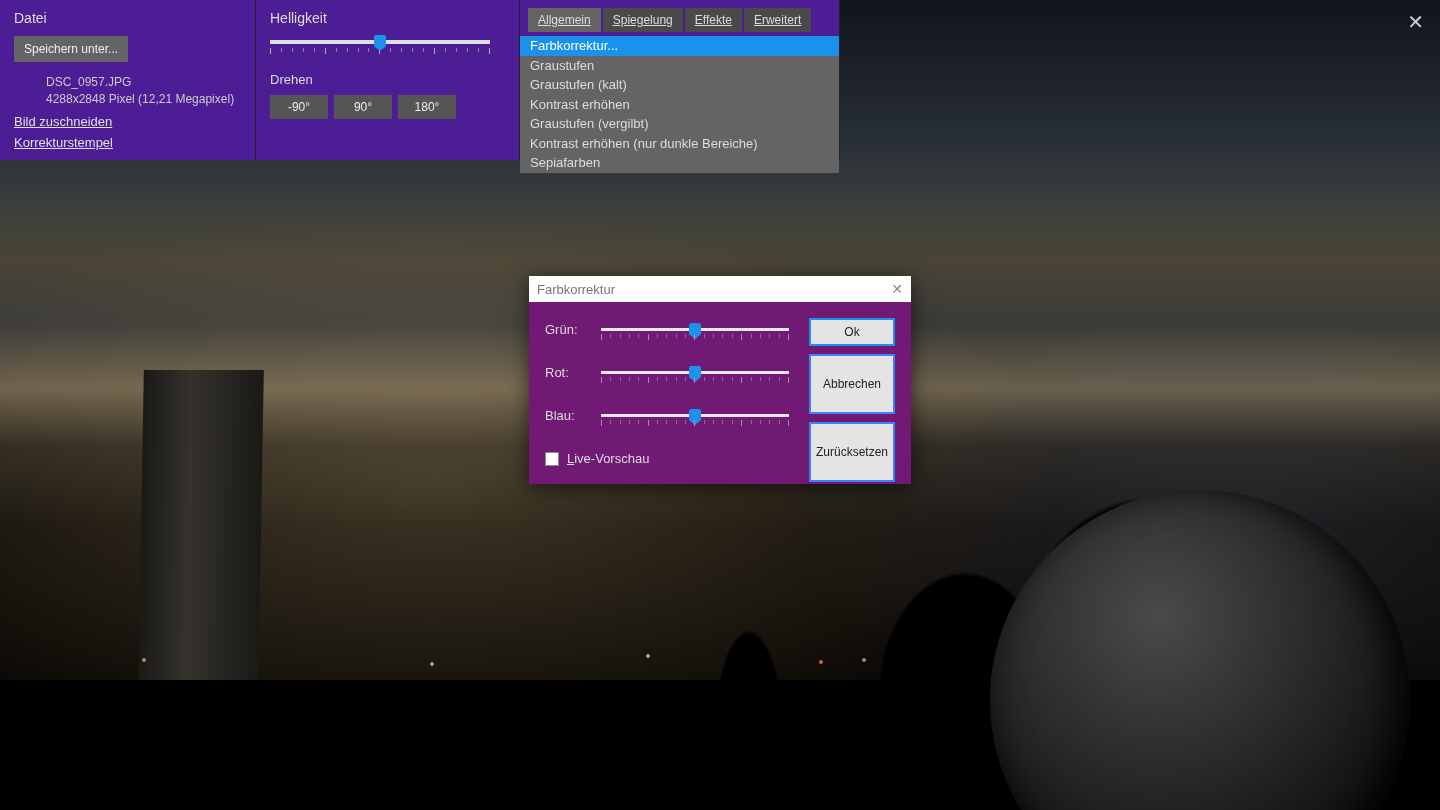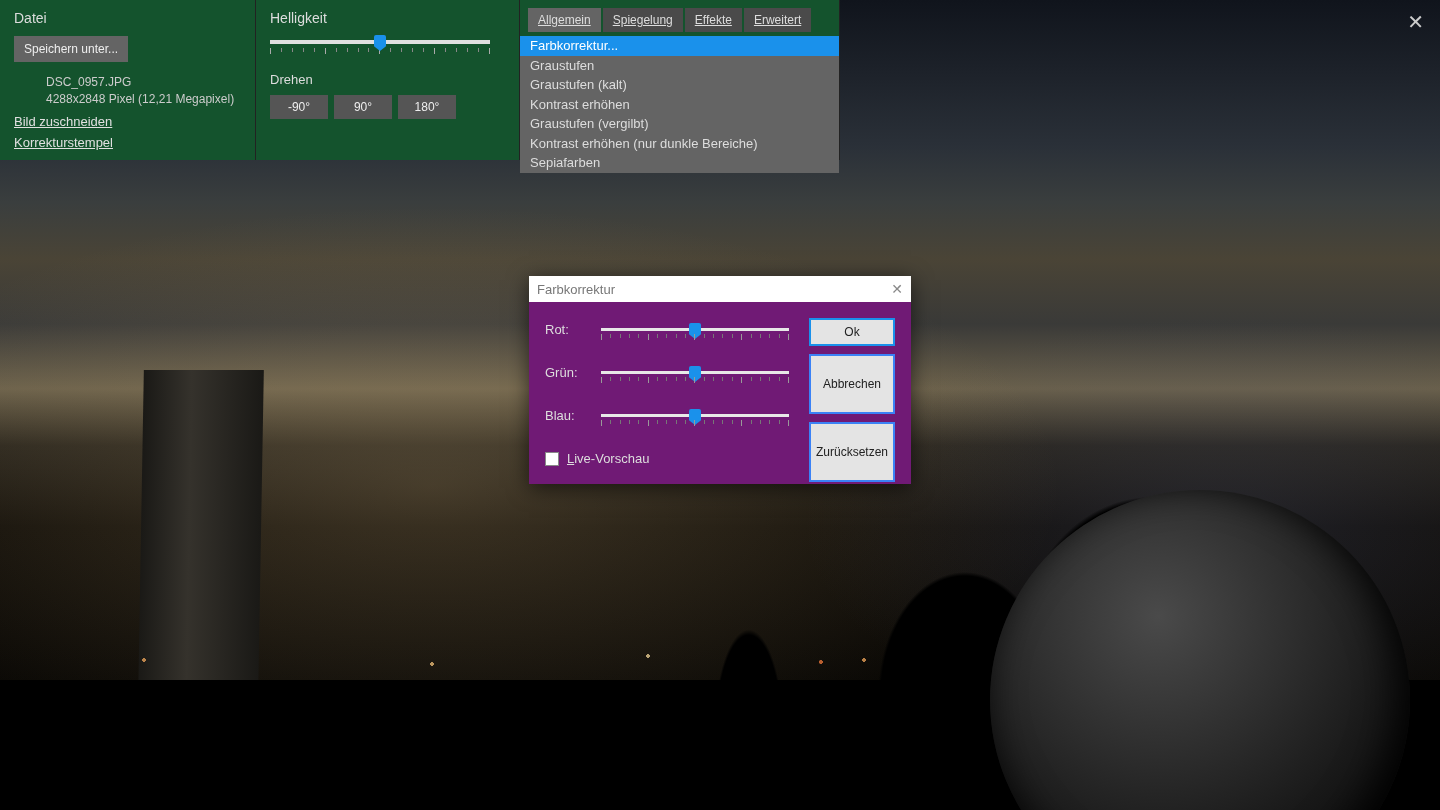--- a/index.html
+++ b/index.html
@@ -62,21 +62,21 @@
   
   .top-bar {
     position: absolute;
     top: 0; left: 0; right: 0;
     height: 160px;
     display: flex;
     background: transparent;
     z-index: 5;
   }
   .panel {
-    background: #14532d;
+    background: #4c1d95;
     height: 160px;
     border-right: 1px solid #222;
     padding: 10px 14px 8px;
     position: relative;
   }
   .panel-file { width: 256px; }
   .panel-bright { width: 264px; }
   .panel-filters { width: 320px; padding:0; }
 
   .close-app {
@@ -277,21 +277,21 @@
     <span class="dlg-close">✕</span>
   </div>
   <div class="dlg-body">
     <div class="dlg-buttons">
       <button class="dlg-btn primary">Ok</button>
       <button class="dlg-btn">Abbrechen</button>
       <button class="dlg-btn">Zurücksetzen</button>
     </div>
 
     <div class="slider-row">
-      <div class="slider-label">Rot:</div>
+      <div class="slider-label">Grün:</div>
       <div class="dlg-slider-track">
         <div class="slider-thumb" style="left:50%"></div>
         <div class="dlg-ticks">
           <span class="major"></span>
             <span></span>
             <span></span>
             <span></span>
             <span></span>
           <span class="major"></span>
             <span></span>
@@ -307,21 +307,21 @@
             <span></span>
             <span></span>
             <span></span>
             <span></span>
           <span class="major"></span>
         </div>
       </div>
     </div>
 
     <div class="slider-row">
-      <div class="slider-label">Grün:</div>
+      <div class="slider-label">Rot:</div>
       <div class="dlg-slider-track">
         <div class="slider-thumb" style="left:50%"></div>
         <div class="dlg-ticks">
           <span class="major"></span>
             <span></span>
             <span></span>
             <span></span>
             <span></span>
           <span class="major"></span>
             <span></span>

